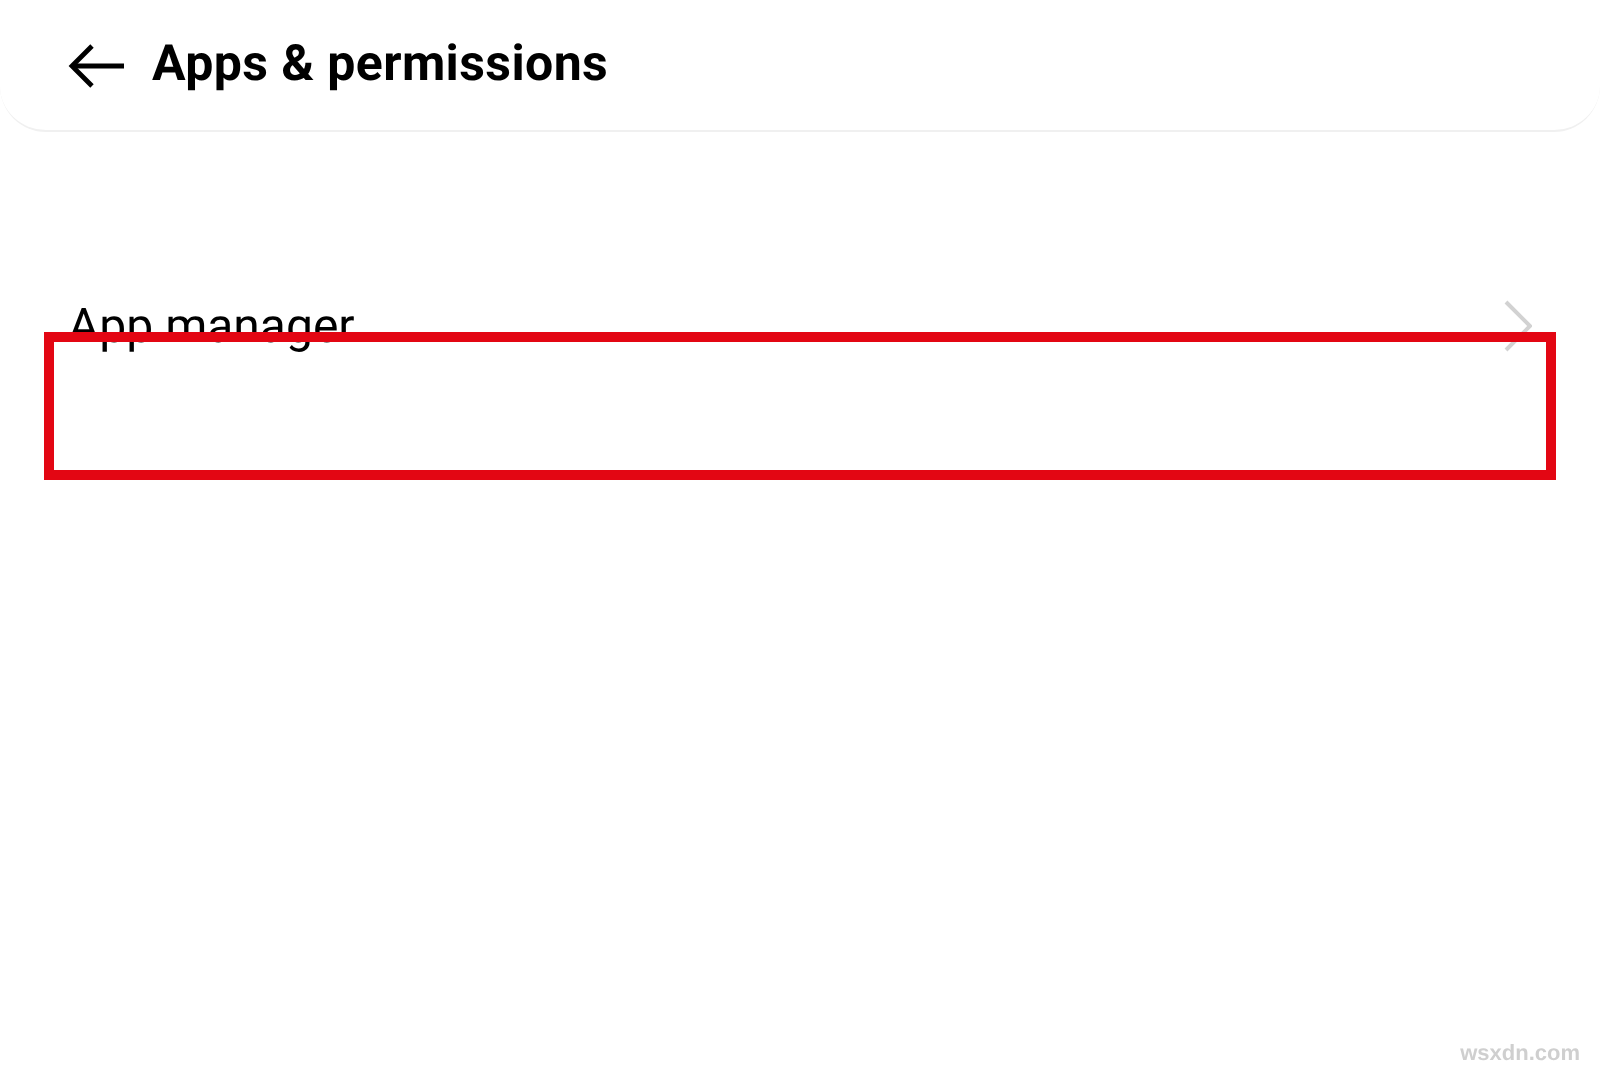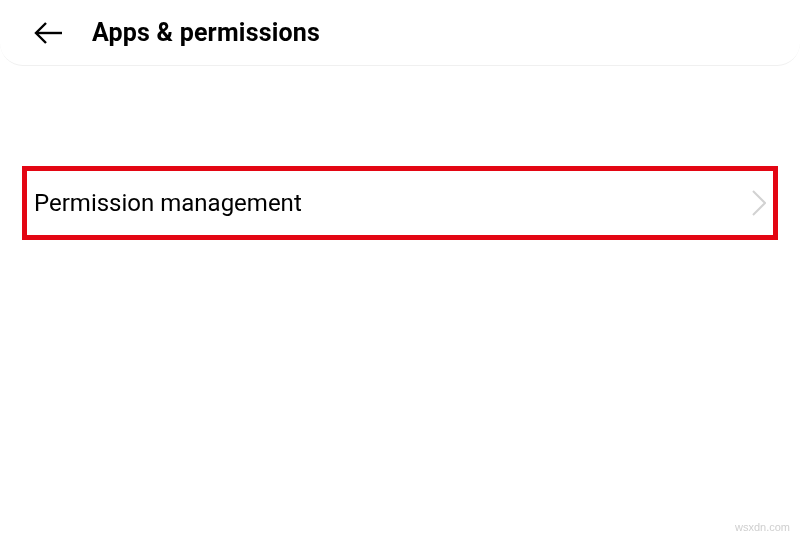--- a/index.html
+++ b/index.html
@@ -11,21 +11,21 @@
       font-family: -apple-system, BlinkMacSystemFont, "Segoe UI", Roboto, Helvetica, Arial, sans-serif;
       background: #ffffff;
       width: 800px;
       height: 541px;
       position: relative;
     }
     .header {
       display: flex;
       align-items: center;
       padding: 18px 34px;
-      gap: 28px;
+      gap: 12px;
       border-bottom: 1px solid #f0f0f0;
       border-radius: 23px;
     }
     .back-arrow {
       display: flex;
       align-items: center;
       justify-content: center;
       cursor: pointer;
     }
     .header-title {
@@ -67,48 +67,49 @@
     .spacer {
       height: 40px;
     }
     .watermark {
       position: absolute;
       bottom: 8px;
       right: 10px;
       font-size: 11px;
       color: #cfcfcf;
       font-family: Arial, sans-serif;
+      font-weight: bold;
     }
   </style>
 </head>
 <body>
 
 <div class="header">
   <div class="back-arrow">
     <svg width="30" height="24" viewBox="0 0 30 24" fill="none" stroke="#000" stroke-width="2.4">
       <line x1="2" y1="12" x2="28" y2="12"></line>
       <polyline points="12,2 2,12 12,22"></polyline>
     </svg>
   </div>
   <div class="header-title">Apps &amp; permissions</div>
 </div>
 
 <div class="content">
 
-
-  <div class="spacer"></div>
-
   <div class="list-item">
-    <span class="list-item-label">Permission management</span>
+    <span class="list-item-label">App manager</span>
     <span class="chevron">
       <svg width="14" height="26" viewBox="0 0 14 26" fill="none" stroke="#d2d2d2" stroke-width="2">
         <polyline points="1,1 13,13 1,25"></polyline>
       </svg>
     </span>
   </div>
+
+  <div class="spacer"></div>
+
 
   <div class="spacer"></div>
 
 
 </div>
 
 <div class="highlight-box"></div>
 
 <div class="watermark">wsxdn.com</div>
 

